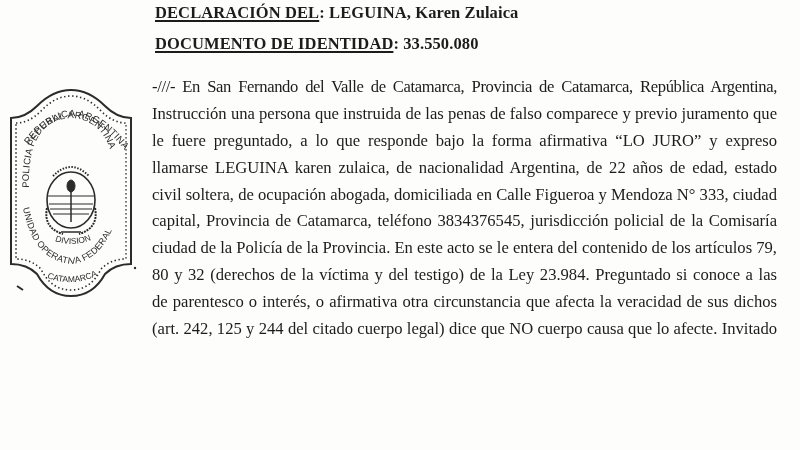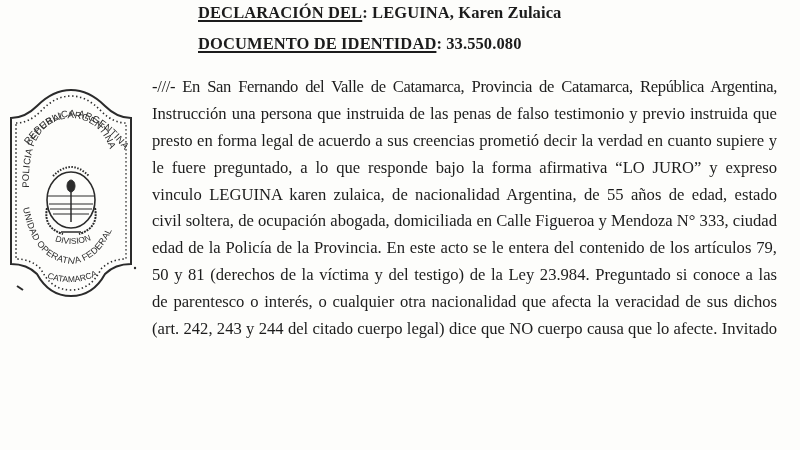--- a/index.html
+++ b/index.html
@@ -7,21 +7,20 @@
     width:800px; height:450px; overflow:hidden;
     background:#fdfdfb;
     font-family:"Liberation Serif", serif;
     color:#1c1c1c;
     position:relative;
   }
   .heading {
     position:absolute; left:155px;
     font-size:16.5px; font-weight:bold; white-space:nowrap;
     letter-spacing:0.1px;
-    margin-left:43px;
   }
   .heading .u { text-decoration:underline; text-decoration-thickness:1.5px; text-underline-offset:2px; }
   #h1 { top:3px; }
   #h2 { top:34px;text-align:right; }
   .body {
     position:absolute; left:152px; top:74px; width:625px;
     font-size:16.6px; line-height:26.9px;
   }
   .line {
     display:block; text-align:justify; text-align-last:justify;
@@ -79,22 +78,22 @@
       <path d="M 44 120 Q 40 140 60 146 M 92 120 Q 96 140 76 146" stroke-width="2" stroke-dasharray="2 1"></path>
       <path d="M 58 144 L 78 144" stroke-width="1.5"></path>
     </g>
     <path d="M 14 198 L 20 202" stroke="#2b2b2b" stroke-width="2"></path>
     <circle cx="132" cy="180" r="1.2" fill="#2b2b2b"></circle>
   </svg>
 </div>
 
 <div class="body" id="body">
     <span class="line first"><span class="line-inner"><span>-///- En San Fernando del Valle de Catamarca, Provincia de Catamarca, República Argentina,</span></span></span>
-    <span class="line"><span class="line-inner"><span>Instrucción una persona que instruida de las penas de falso testimonio y previo instruida que</span></span></span>
-    <span class="line"><span class="line-inner"><span>presto en forma legal de acuerdo a sus creencias prometió decir la verdad en cuanto supiere y</span></span></span>
+    <span class="line"><span class="line-inner"><span>Instrucción una persona que instruida de las penas de falso comparece y previo juramento que</span></span></span>
     <span class="line"><span class="line-inner"><span>le fuere preguntado, a lo que responde bajo la forma afirmativa “LO JURO” y expreso</span></span></span>
-    <span class="line"><span class="line-inner"><span>vinculo </span><b>LEGUINA karen zulaica</b><span>, de nacionalidad Argentina, de 55 años de edad, estado</span></span></span>
+    <span class="line"><span class="line-inner"><span>llamarse </span><b>LEGUINA karen zulaica</b><span>, de nacionalidad Argentina, de 22 años de edad, estado</span></span></span>
     <span class="line"><span class="line-inner"><span>civil soltera, de ocupación abogada, domiciliada en Calle Figueroa y Mendoza N° 333, ciudad</span></span></span>
-    <span class="line"><span class="line-inner"><span>edad de la Policía de la Provincia. En este acto se le entera del contenido de los artículos 79,</span></span></span>
-    <span class="line"><span class="line-inner"><span>50 y 81 (derechos de la víctima y del testigo) de la Ley 23.984. Preguntado si conoce a las</span></span></span>
-    <span class="line"><span class="line-inner"><span>de parentesco o interés, o cualquier otra nacionalidad que afecta la veracidad de sus dichos</span></span></span>
-    <span class="line"><span class="line-inner"><span>(art. 242, 243 y 244 del citado cuerpo legal) dice que </span><b>NO</b><span> cuerpo causa que lo afecte. Invitado</span></span></span>
+    <span class="line"><span class="line-inner"><span>capital, Provincia de Catamarca, teléfono 3834376545, jurisdicción policial de la Comisaría</span></span></span>
+    <span class="line"><span class="line-inner"><span>ciudad de la Policía de la Provincia. En este acto se le entera del contenido de los artículos 79,</span></span></span>
+    <span class="line"><span class="line-inner"><span>80 y 32 (derechos de la víctima y del testigo) de la Ley 23.984. Preguntado si conoce a las</span></span></span>
+    <span class="line"><span class="line-inner"><span>de parentesco o interés, o afirmativa otra circunstancia que afecta la veracidad de sus dichos</span></span></span>
+    <span class="line"><span class="line-inner"><span>(art. 242, 125 y 244 del citado cuerpo legal) dice que </span><b>NO</b><span> cuerpo causa que lo afecte. Invitado</span></span></span>
   </div>
 
 </body></html>

